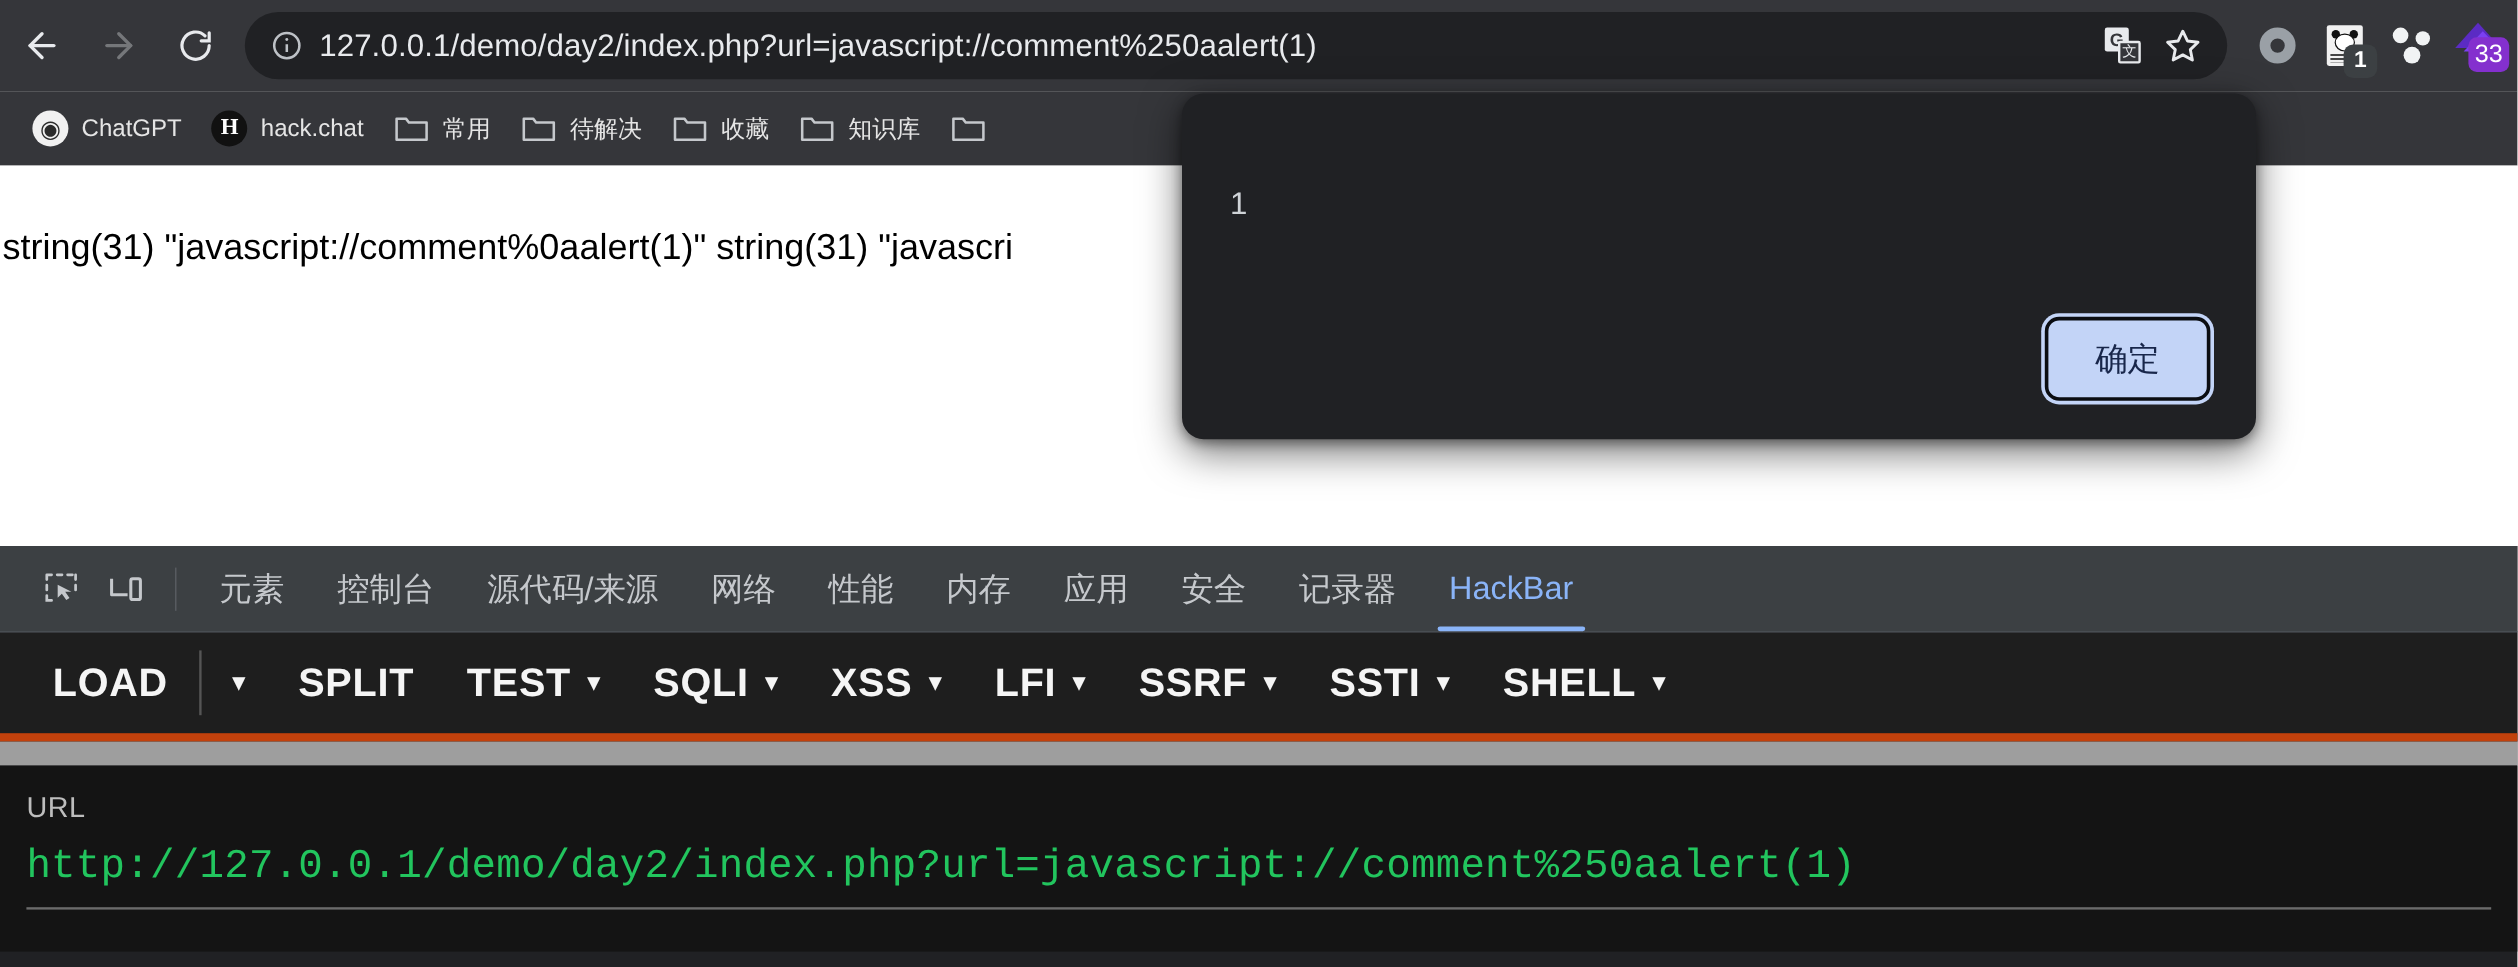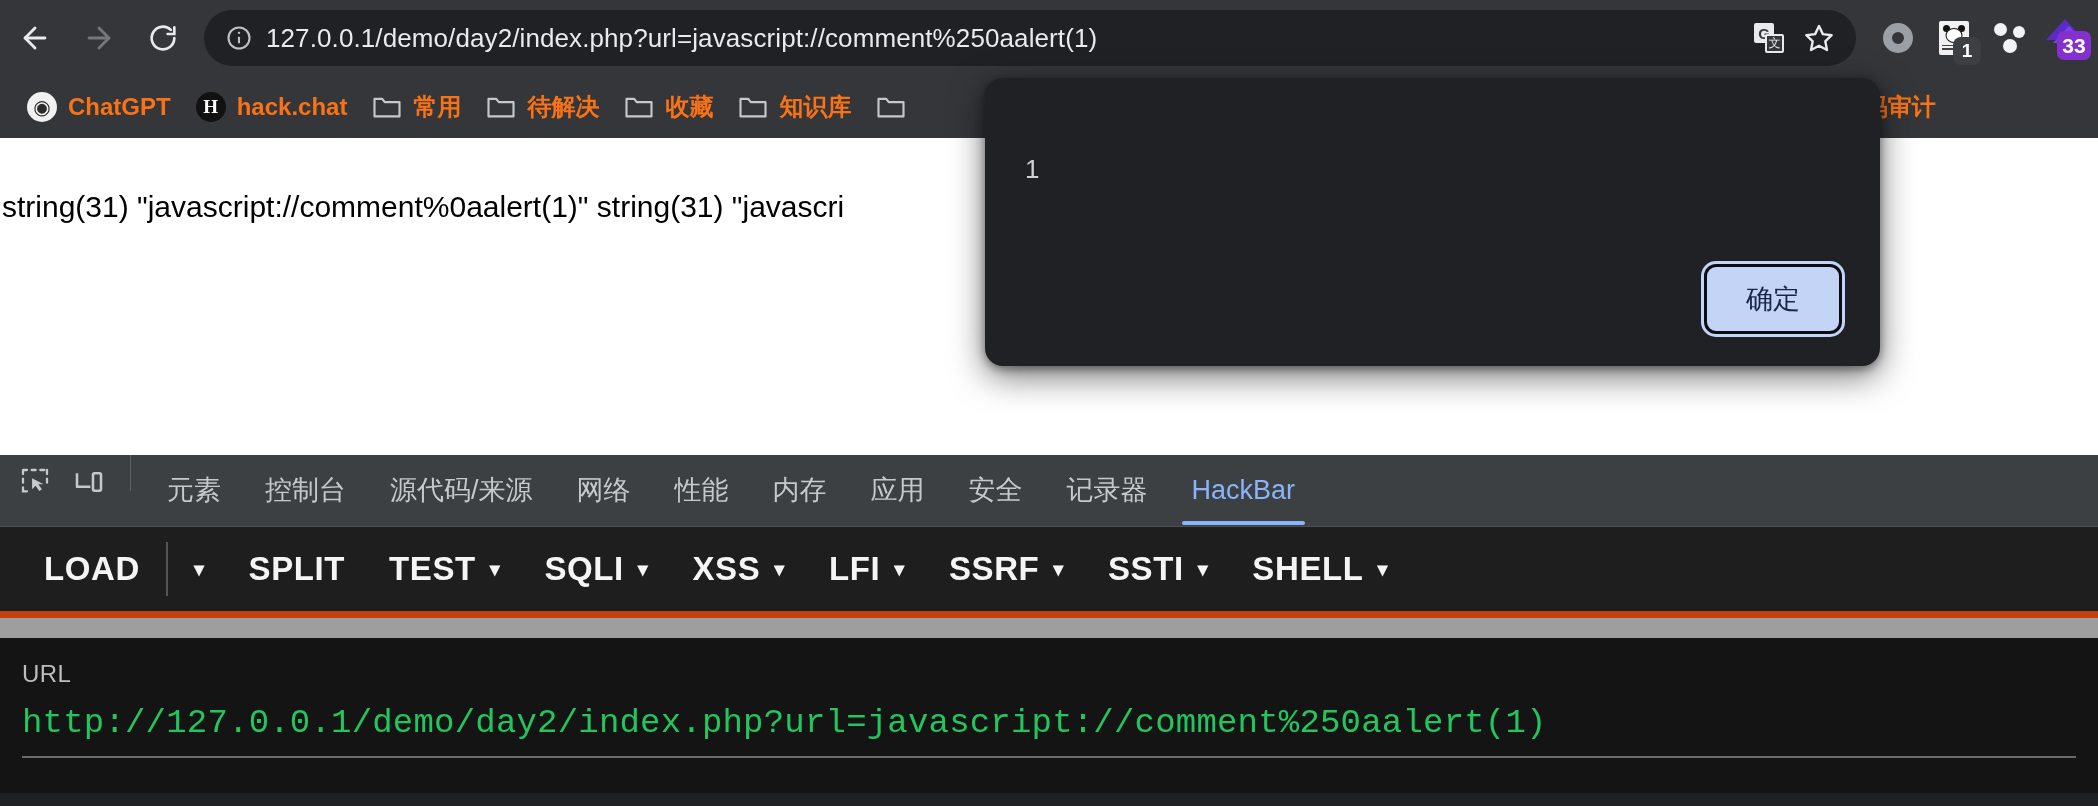--- a/index.html
+++ b/index.html
@@ -62,32 +62,32 @@
   .bubbles i:nth-child(1){ width:13px;height:13px; left:0; top:0; }
   .bubbles i:nth-child(2){ width:12px;height:12px; right:1px; top:3px; }
   .bubbles i:nth-child(3){ width:14px;height:14px; left:9px; bottom:0; }
   .purple-ext{ width:46px; height:42px; position:relative; }
   .purple-ext .tri{ position:absolute; left:3px; top:2px; width:0; height:0;
     border-left:19px solid transparent; border-right:19px solid transparent; border-bottom:21px solid #5b2bc4; }
   .purple-ext .tri2{ position:absolute; left:10px; top:9px; width:0; height:0;
     border-left:16px solid transparent; border-right:16px solid transparent; border-bottom:17px solid #7b3ff2; }
   .cnt-badge{
     position:absolute; right:-2px; bottom:-1px; min-width:34px; height:29px; border-radius:7px;
-    background:#8430ce; color:#fff; font-size:21px; font-weight:bold;
+    background:#8430ce; color:#fff; font-size:21px; font-weight:normal;
     display:flex; align-items:center; justify-content:center; padding:0 4px;text-align:right;
   }
 
   
   .bookmarks-bar{
     position:absolute; left:0; top:76px; width:2098px; height:62px;
     background:#35363a; display:flex; align-items:center; padding-left:14px; overflow:hidden;
   }
   .bm{ display:flex; align-items:center; height:44px; padding:0 12px; border-radius:6px; flex:none; }
   .bm-ico{ width:32px; height:32px; flex:none; display:flex; align-items:center; justify-content:center; margin-right:10px; }
-  .bm-label{ color:#f97316; font-size:24px; white-space:nowrap;font-weight:bold; }
+  .bm-label{ color:#e5e5e5; font-size:20px; white-space:nowrap; }
   .chatgpt-ico{ width:30px; height:30px; border-radius:50%; background:#f1f1f1; display:flex; align-items:center;
                 justify-content:center; color:#2b2b2b; font-size:20px; }
   .hackchat-ico{ width:30px; height:30px; border-radius:50%; background:#111; color:#fff; font-size:19px;
                  font-weight:bold; display:flex; align-items:center; justify-content:center; font-family:"Liberation Serif",serif; }
   .folder-ico svg{ display:block; }
 
   
   .page-area{ position:absolute; left:0; top:138px; width:2098px; height:317px; background:#fff; }
   .page-text{
     position:absolute; left:2px; top:52px; white-space:nowrap;
@@ -107,22 +107,22 @@
     position:absolute; right:38px; bottom:32px;
     min-width:138px; height:70px; border-radius:12px;
     background:#c3d4f7; color:#18264a; border:3px solid #0b0d12;
     font-size:27px; display:flex; align-items:center; justify-content:center;
     box-shadow:0 0 0 3px #c3d4f7;
   }
 
   
   .devtools{ position:absolute; left:0; top:455px; width:2098px; height:351px; background:#202124; }
   .dt-tabs{
-    height:72px; background:#3c4043; display:flex; align-items:flex-start;
-    padding-left:8px; border-bottom:1px solid #4d5156; position:relative;
+    height:72px; background:#3c4043; display:flex; align-items:center;
+    padding-left:24px; border-bottom:1px solid #4d5156; position:relative;
   }
   .dt-icon-btn{ width:54px; height:54px; display:flex; align-items:center; justify-content:center; color:#c5c8cc; flex:none; }
   .dt-sep{ width:1px; height:36px; background:#5f6368; margin:0 14px; flex:none; }
   .dt-tab{
     height:70px; display:flex; align-items:center; padding:0 22px;
     color:#c5c8cc; font-size:27px; white-space:nowrap; position:relative; flex:none;
   }
   .dt-tab.active{ color:#8ab4f8; }
   .dt-tab.active::after{
     content:""; position:absolute; left:12px; right:12px; bottom:0; height:4px; background:#8ab4f8; border-radius:2px;

